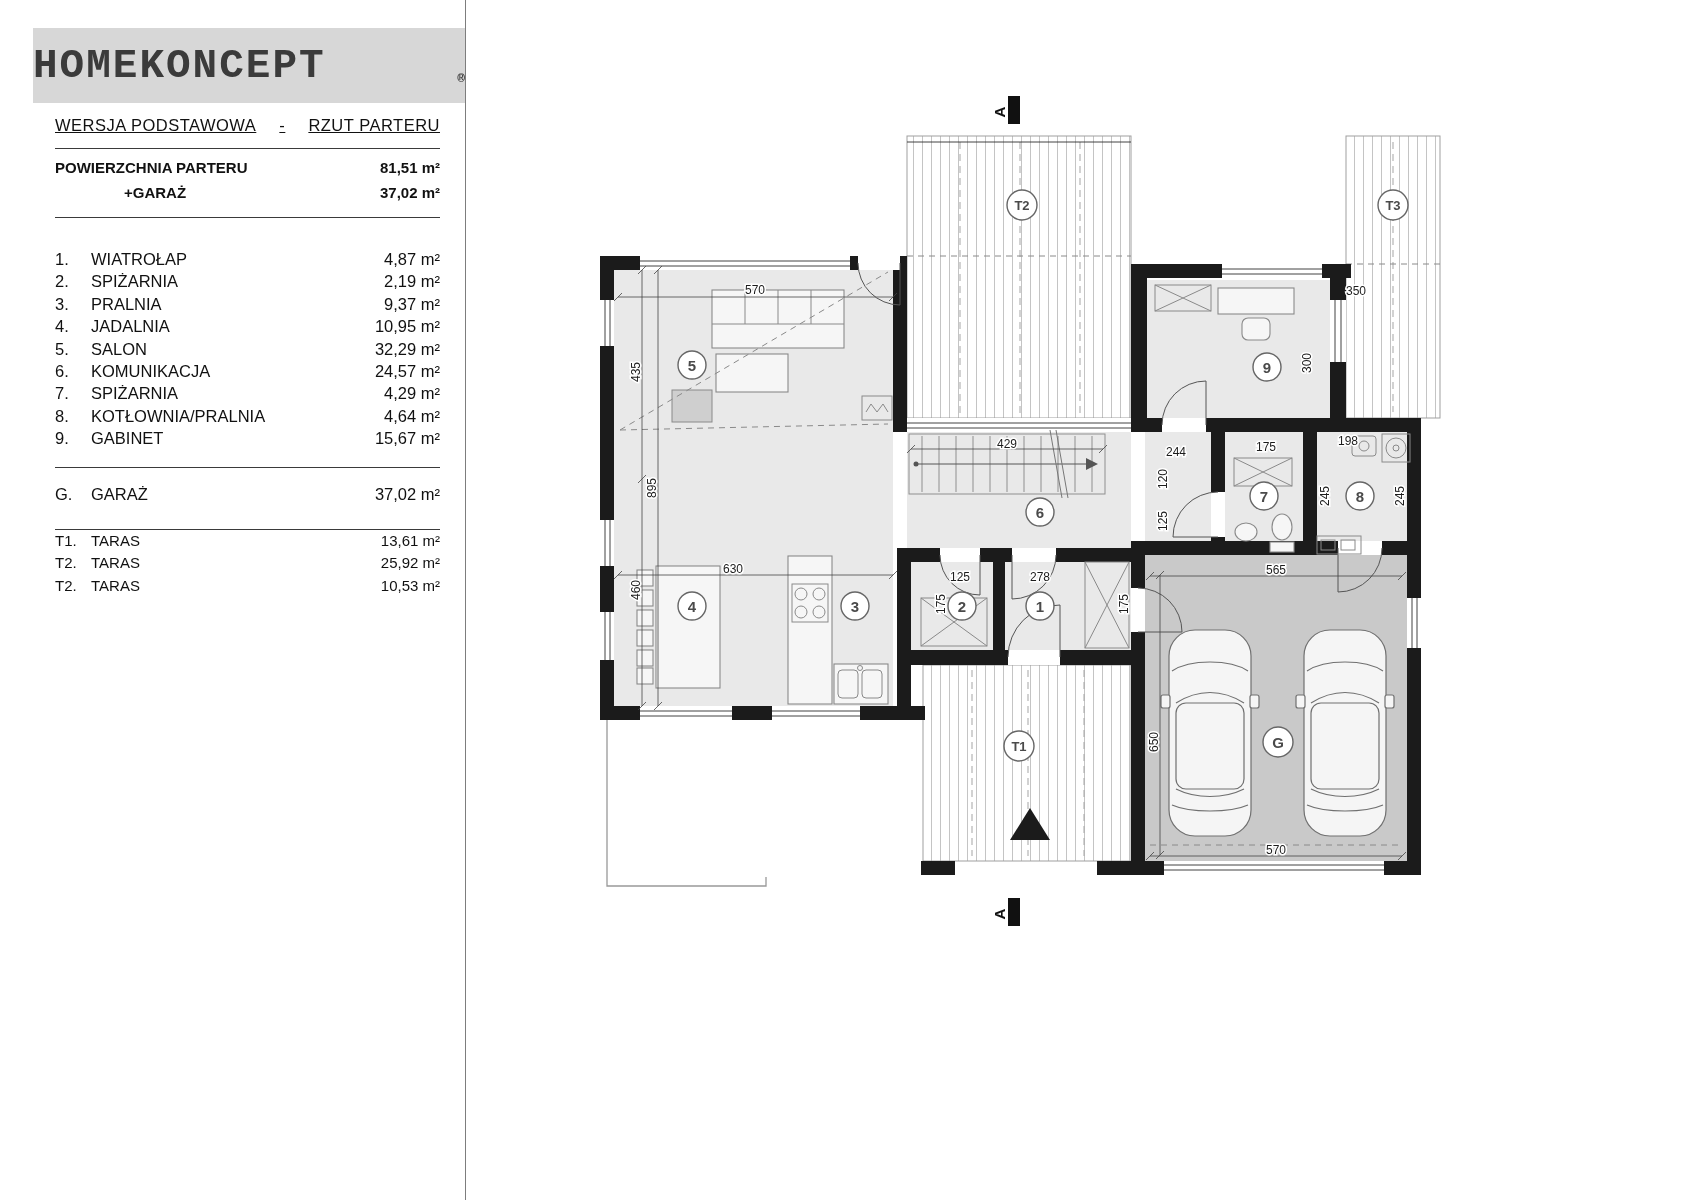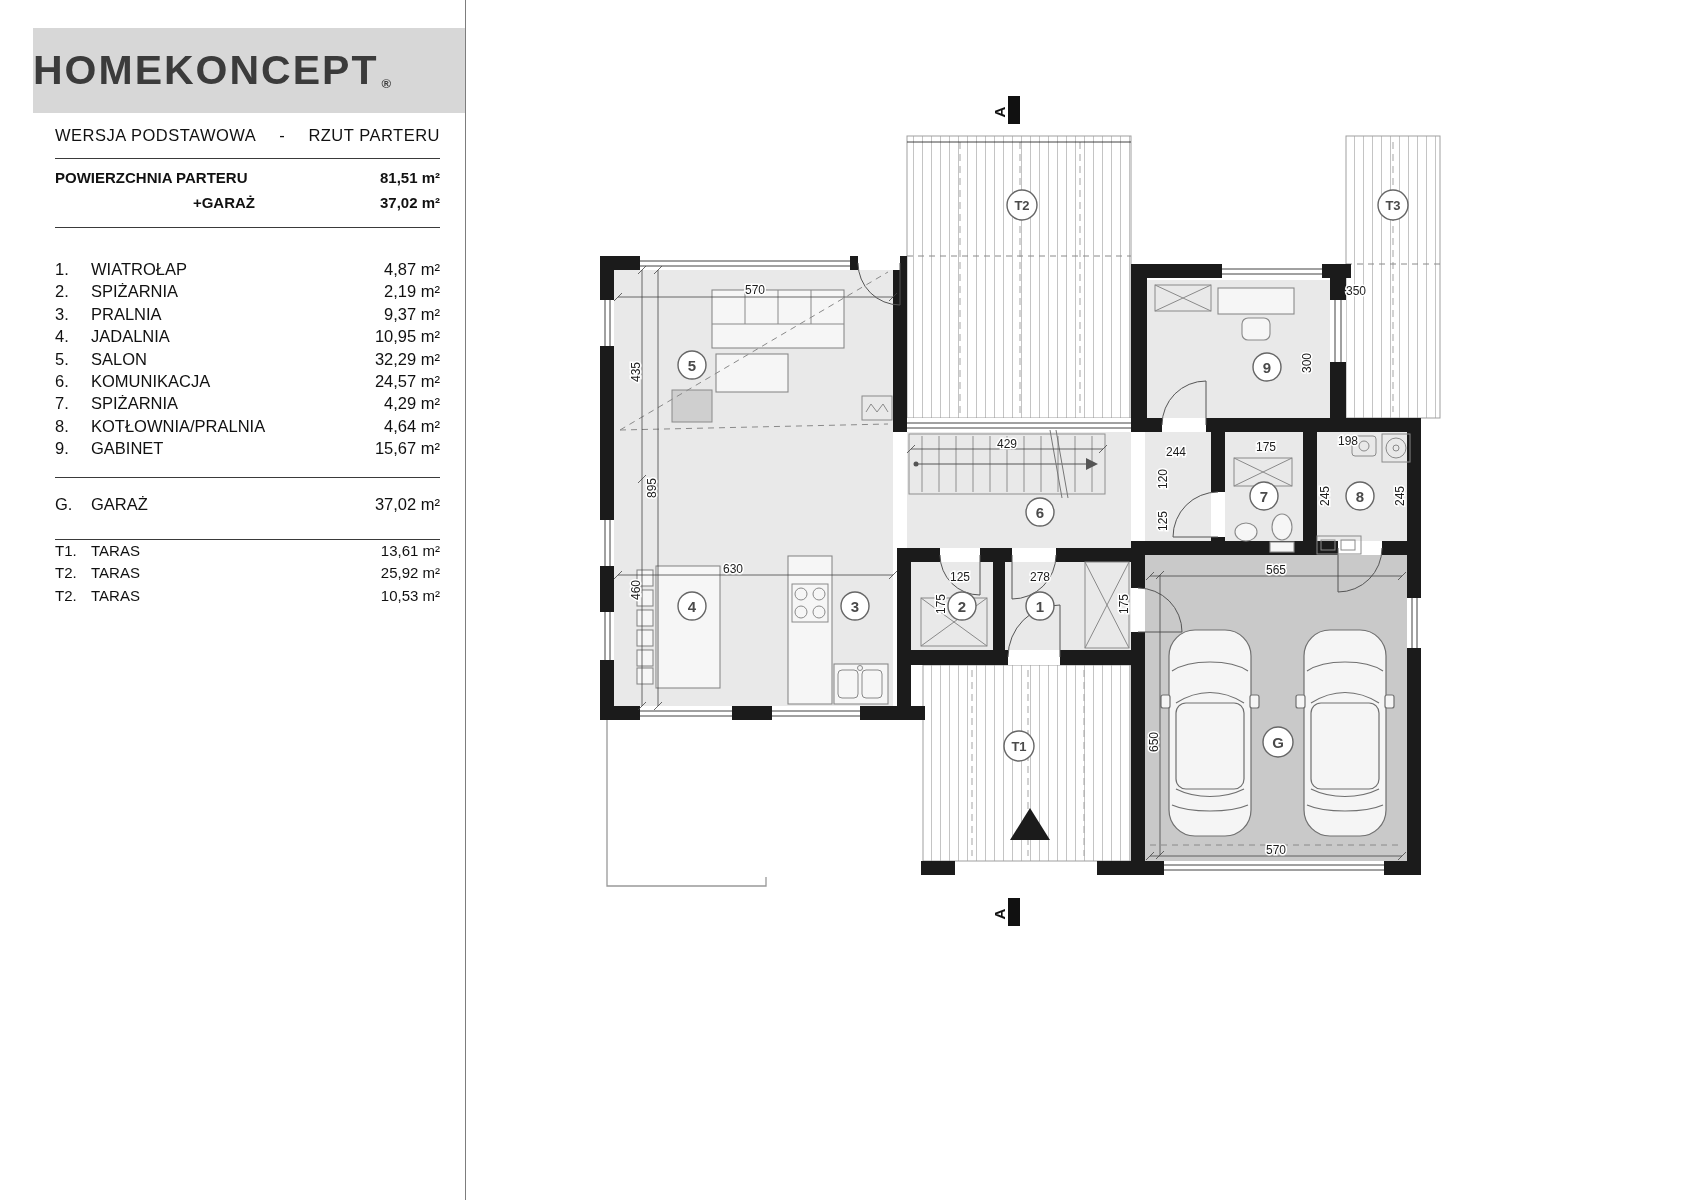--- a/index.html
+++ b/index.html
@@ -2,33 +2,33 @@
 <html style="--wall: #1b1b1b; --room_fill: #e9e9e9; --garage_fill: #c9c9c9; --logo_bg: #d7d7d7; --text_dark: #111111; --furniture_line: #8a8a8a; --terrace_line: #9f9f9f;"><head>
 <meta charset="utf-8">
 <style>
   * { margin:0; padding:0; box-sizing:border-box; }
   html,body { width:1698px; height:1200px; background:#ffffff;
     font-family:"Liberation Sans", sans-serif; color:var(--text_dark,#111); }
   body { position:relative; overflow:hidden; }
 
   
   .sidebar { position:absolute; left:33px; top:28px; width:432px; }
-  .logo-box { height:85px; background:var(--logo_bg,#d7d7d7);
-    display:flex; align-items:center; justify-content:flex-start; }
+  .logo-box { height:75px; background:var(--logo_bg,#d7d7d7);
+    display:flex; align-items:center; justify-content:space-between;font-family:Liberation Mono, monospace; }
   .logo-text { font-size:41px; font-weight:bold; letter-spacing:2px; color:#3b3b3b; }
   .logo-reg { font-size:13px; color:#3b3b3b; margin-left:3px; margin-top:26px; font-weight:bold; }
   .side-content { padding:0 25px 0 22px; }
   .title { margin-top:90px; font-size:23px; font-weight:bold; letter-spacing:0.3px; }
-  .subtitle { margin-top:13px; display:flex; justify-content:space-between; font-size:16.5px; letter-spacing:0.5px; }
+  .subtitle { margin-top:13px; display:flex; justify-content:space-between; font-size:16.5px; letter-spacing:0.5px;text-decoration:underline; }
   .rule { height:1px; background:#3a3a3a; }
   .rule.r1 { margin-top:13px; }
   .summary { margin-top:6px; font-weight:bold; font-size:15px; }
   .sum-row { display:flex; line-height:25px; }
   .sum-row .sum-label { flex:1; }
-  .sum-row.g .sum-label { text-align:right; flex:0 0 200px; }
+  .sum-row.g .sum-label { text-align:center; flex:0 0 200px; }
   .sum-row .sum-val { margin-left:auto; }
   .rule.r2 { margin-top:12px; }
   .room-list { margin-top:30px; font-size:16.5px; }
   .room-row { display:flex; line-height:22.4px; }
   .r-num { width:36px; }
   .r-name { flex:1; }
   .rule.r3 { margin-top:17px; }
   .garage-row { margin-top:15px; font-size:16.5px; }
   .rule.r4 { margin-top:24px; }
   .terrace-list { font-size:15px; }

